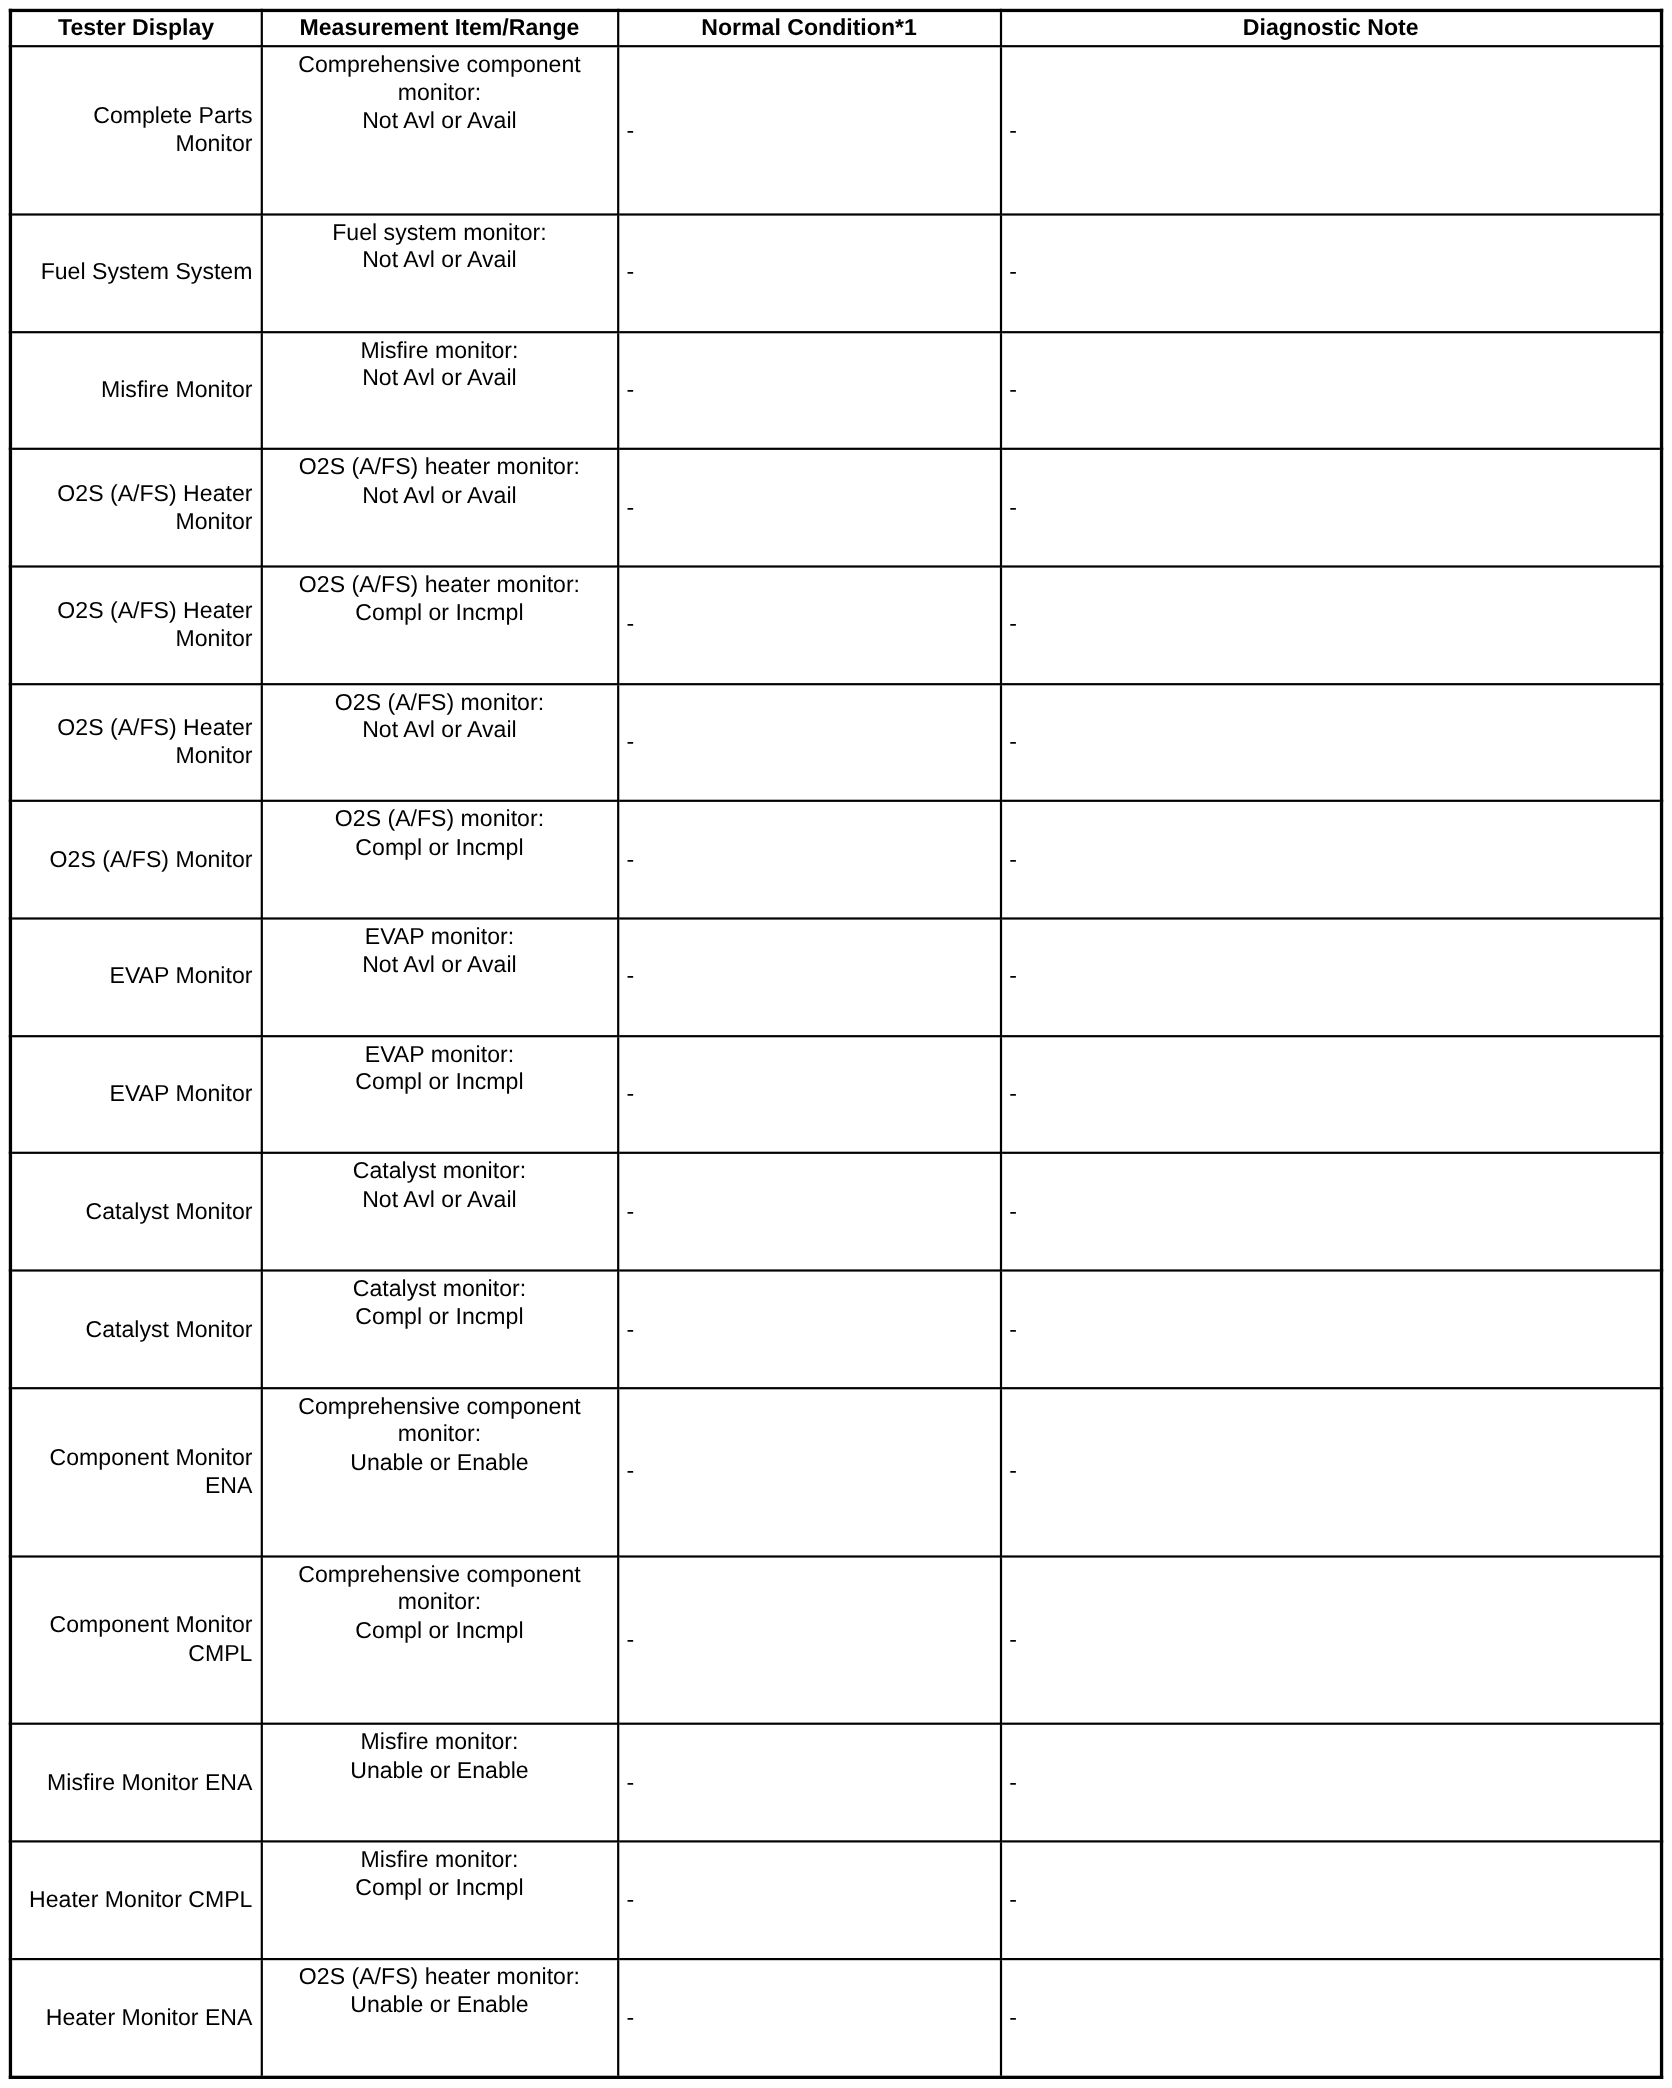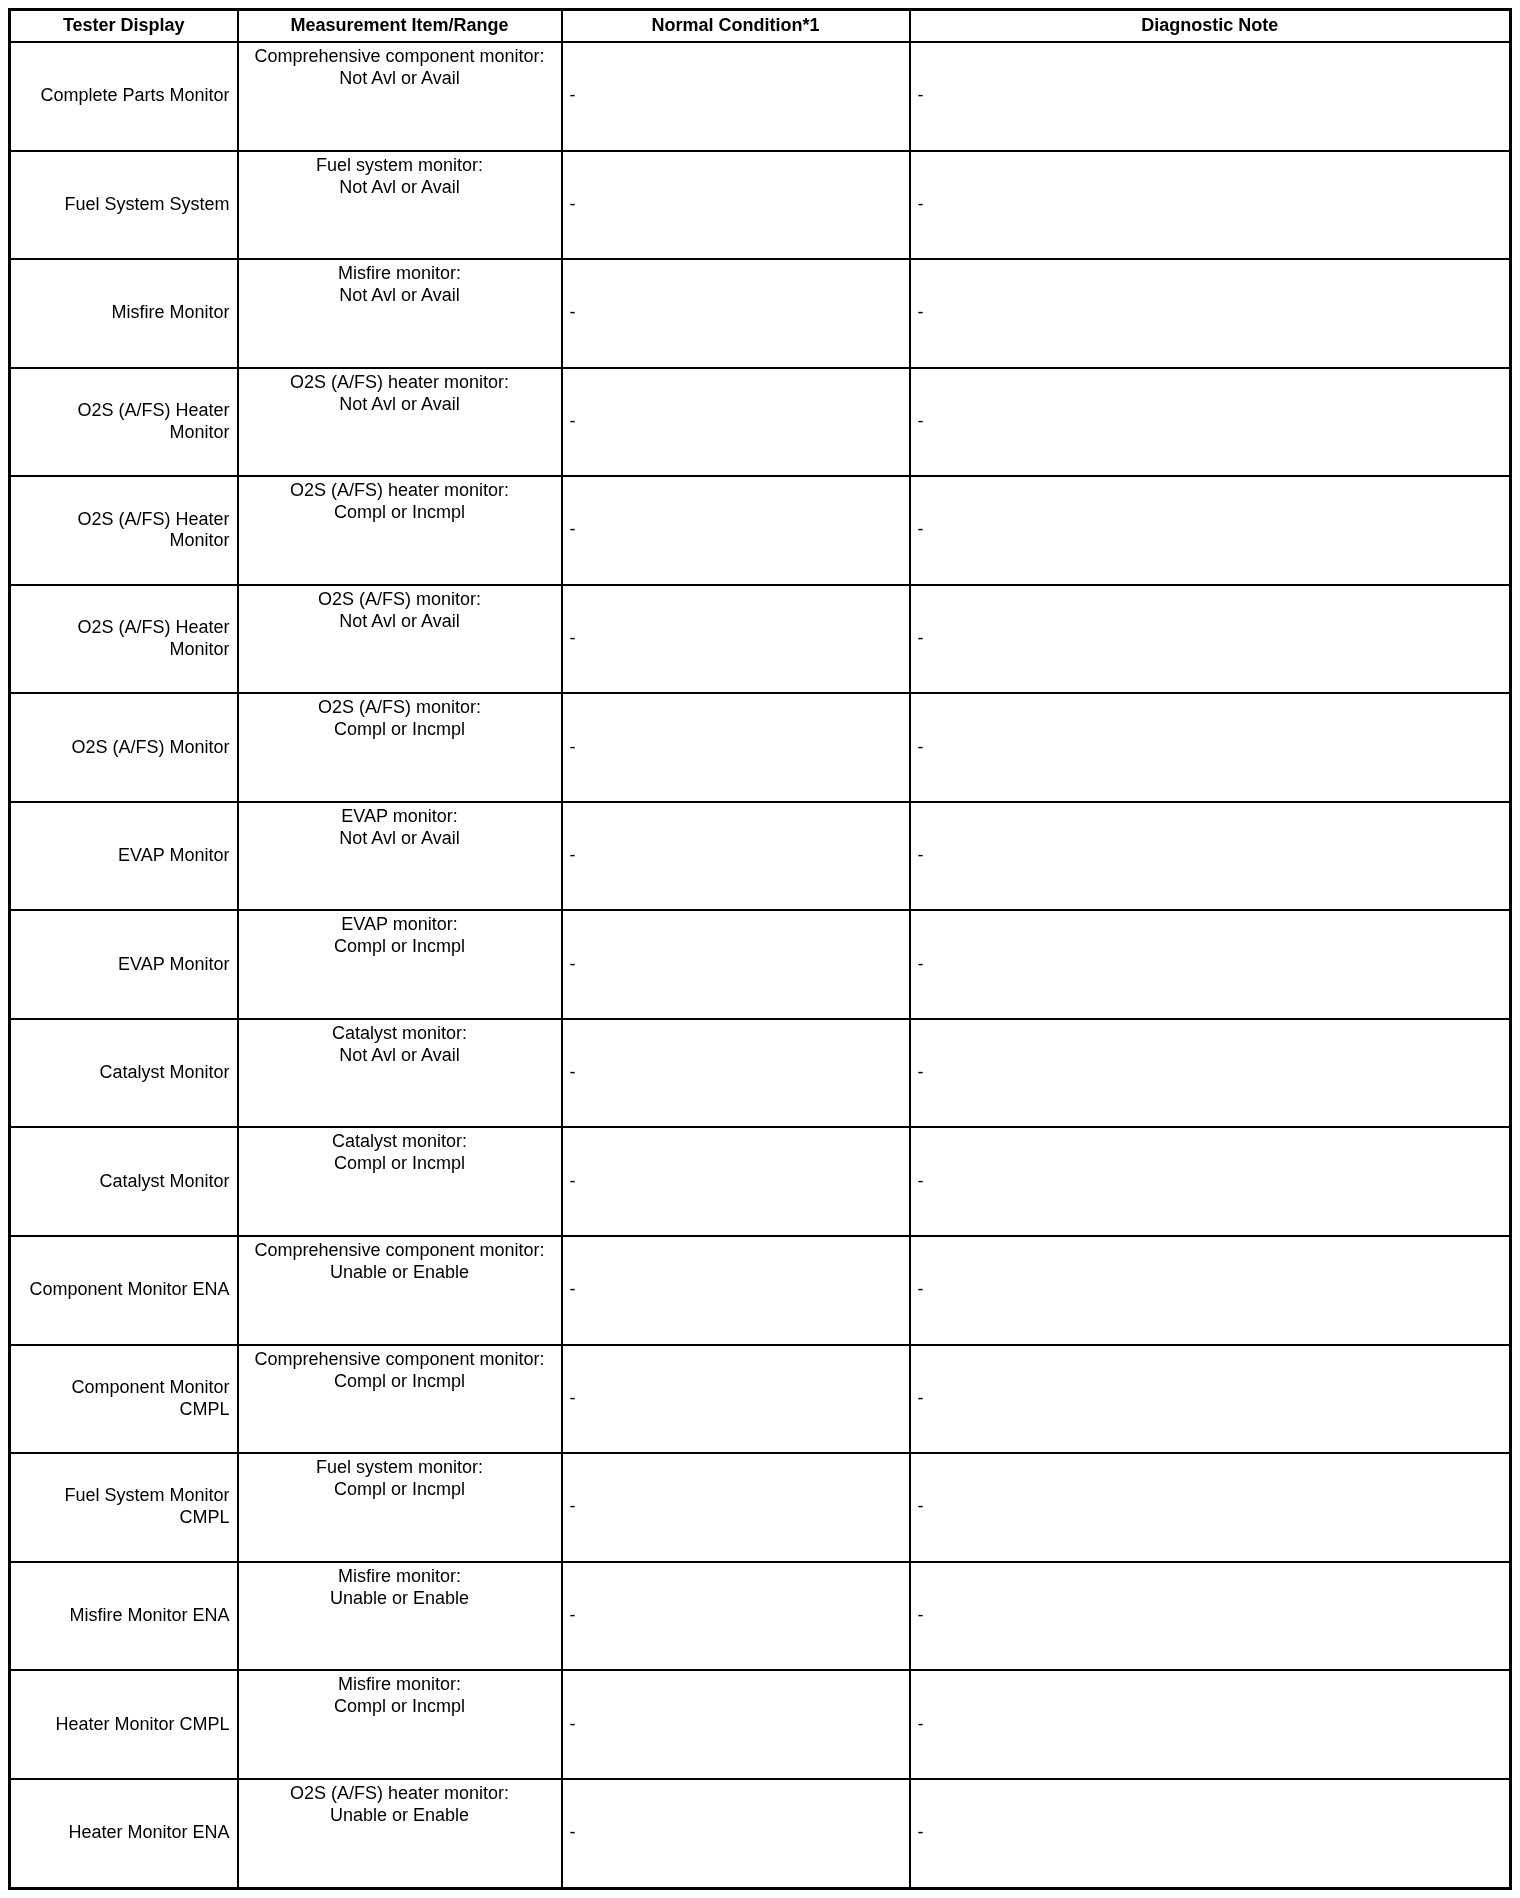--- a/index.html
+++ b/index.html
@@ -14,21 +14,21 @@
     height: 1898px;
     box-sizing: border-box;
     padding: 8px;
     background: #ffffff;
   }
   table.data-list {
     width: 100%;
     height: 100%;
     border-collapse: collapse;
     table-layout: fixed;
-    font-size: 18px;
+    font-size: 21px;
     line-height: 1.22;
   }
   table.data-list {
     border: 3px solid #000;
   }
   table.data-list th,
   table.data-list td {
     border: 2px solid #000;
     padding: 3px 7px;
     overflow: hidden;
@@ -286,35 +286,20 @@
     </td>
     <td class="col-normal">
       <span>-</span>
     </td>
     <td class="col-note">
       <span>-</span>
     </td>
   </tr>
 
 
-  <tr>
-    <td class="col-tester">
-      <span>Fuel System Monitor CMPL</span>
-    </td>
-    <td class="col-item">
-      <div class="item">Fuel system monitor:</div>
-      <div class="range">Compl or Incmpl</div>
-    </td>
-    <td class="col-normal">
-      <span>-</span>
-    </td>
-    <td class="col-note">
-      <span>-</span>
-    </td>
-  </tr>
 
   <tr>
     <td class="col-tester">
       <span>Misfire Monitor ENA</span>
     </td>
     <td class="col-item">
       <div class="item">Misfire monitor:</div>
       <div class="range">Unable or Enable</div>
     </td>
     <td class="col-normal">

